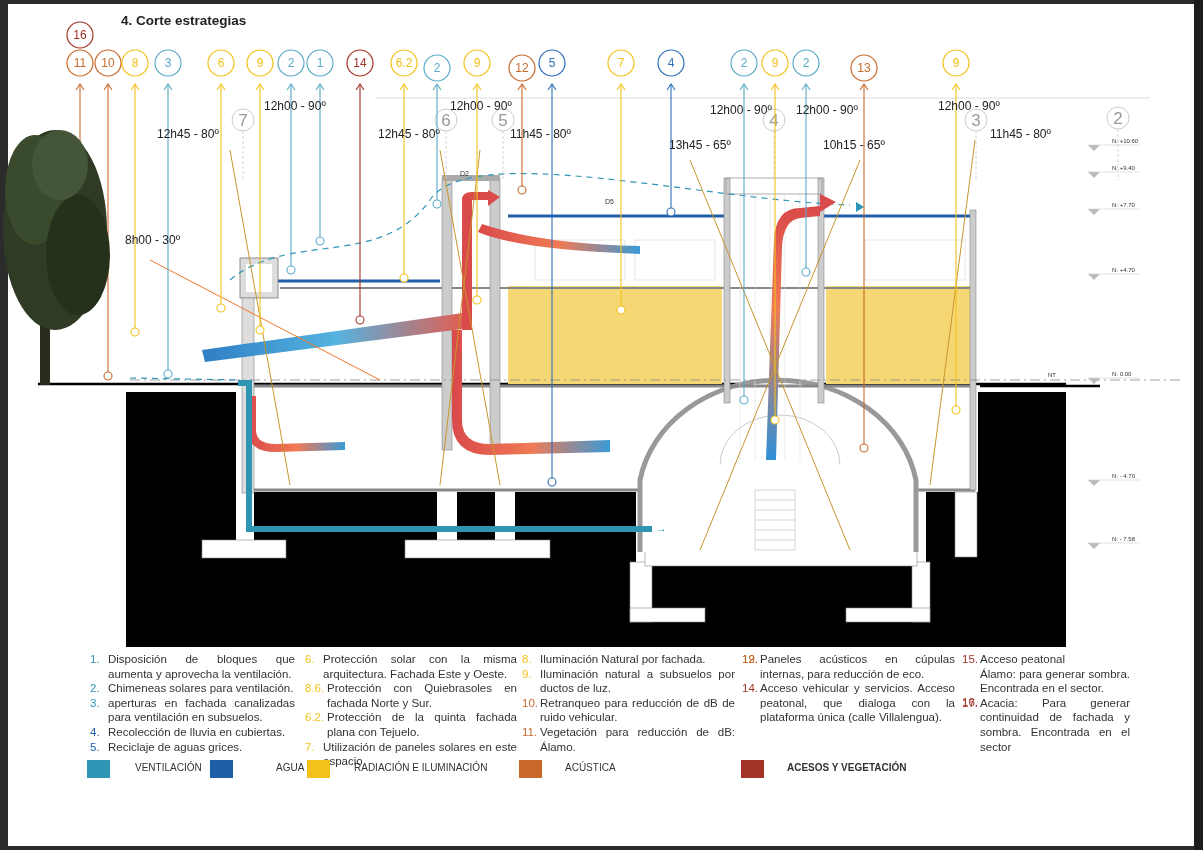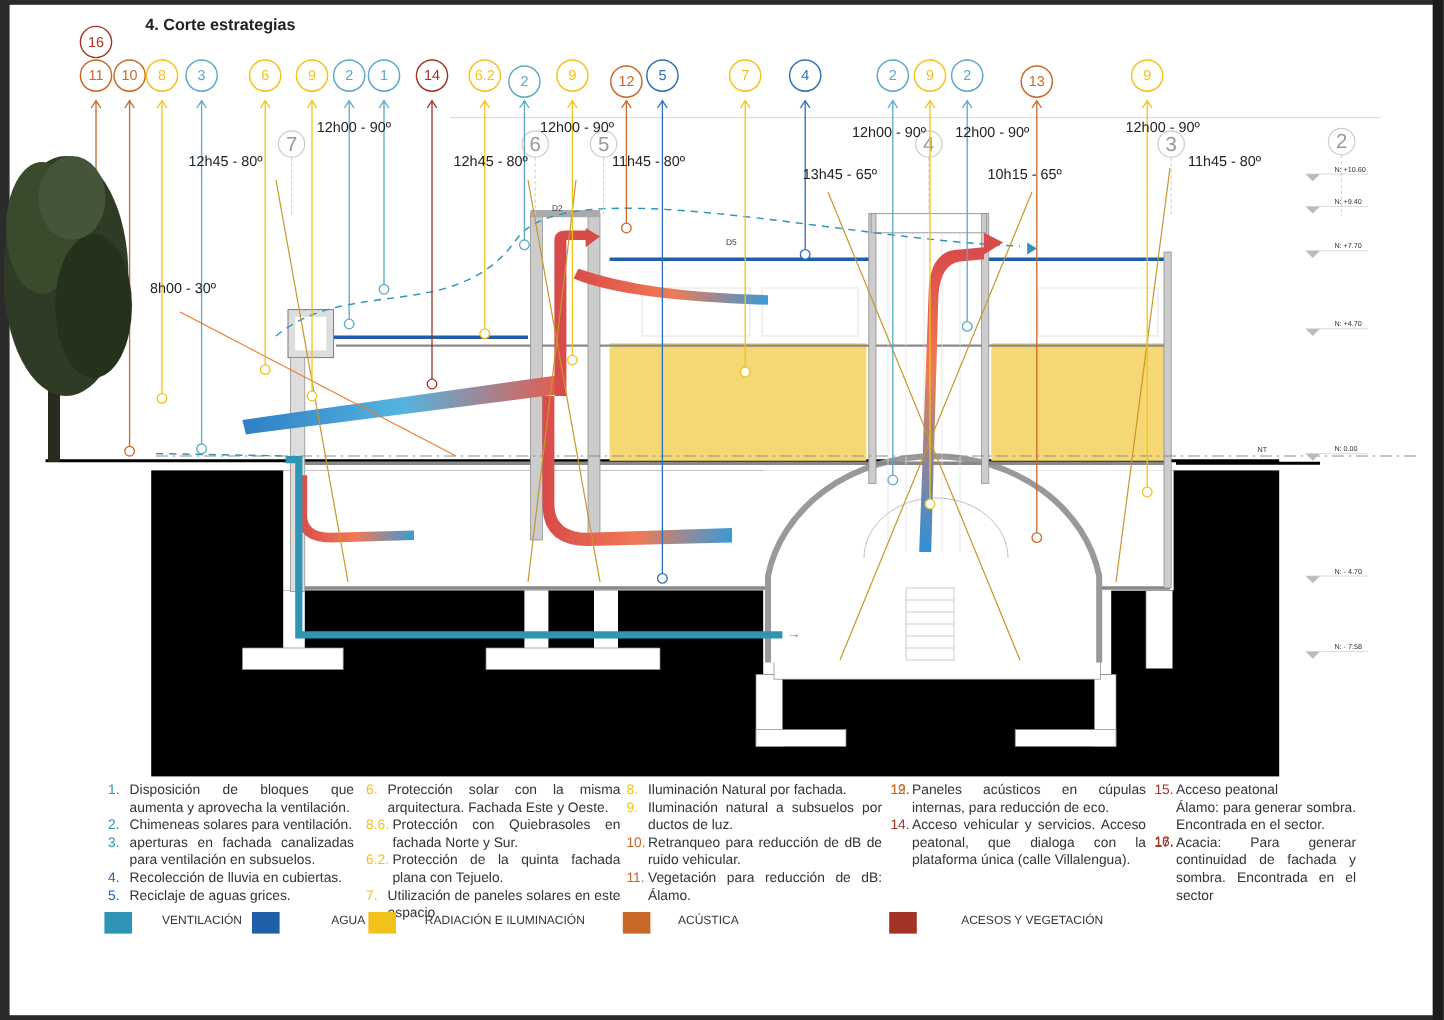--- a/index.html
+++ b/index.html
@@ -443,15 +443,15 @@
   <div class="legend-item" style="left:307px;">
     <div class="legend-swatch" style="background: rgb(242, 194, 27);"></div>
     <div class="legend-label" style="left:47px;">RADIACIÓN E ILUMINACIÓN</div>
   </div>
   <div class="legend-item" style="left:519px;">
     <div class="legend-swatch" style="background: rgb(200, 105, 42);"></div>
     <div class="legend-label" style="left:46px;">ACÚSTICA</div>
   </div>
   <div class="legend-item" style="left:741px;">
     <div class="legend-swatch" style="background: rgb(163, 51, 39);"></div>
-    <div class="legend-label" style="left:60px;">ACESOS Y VEGETACIÓN</div>
+    <div class="legend-label" style="left:46px;font-weight:bold;">ACESOS Y VEGETACIÓN</div>
   </div>
 </div>
 
 </body></html>

